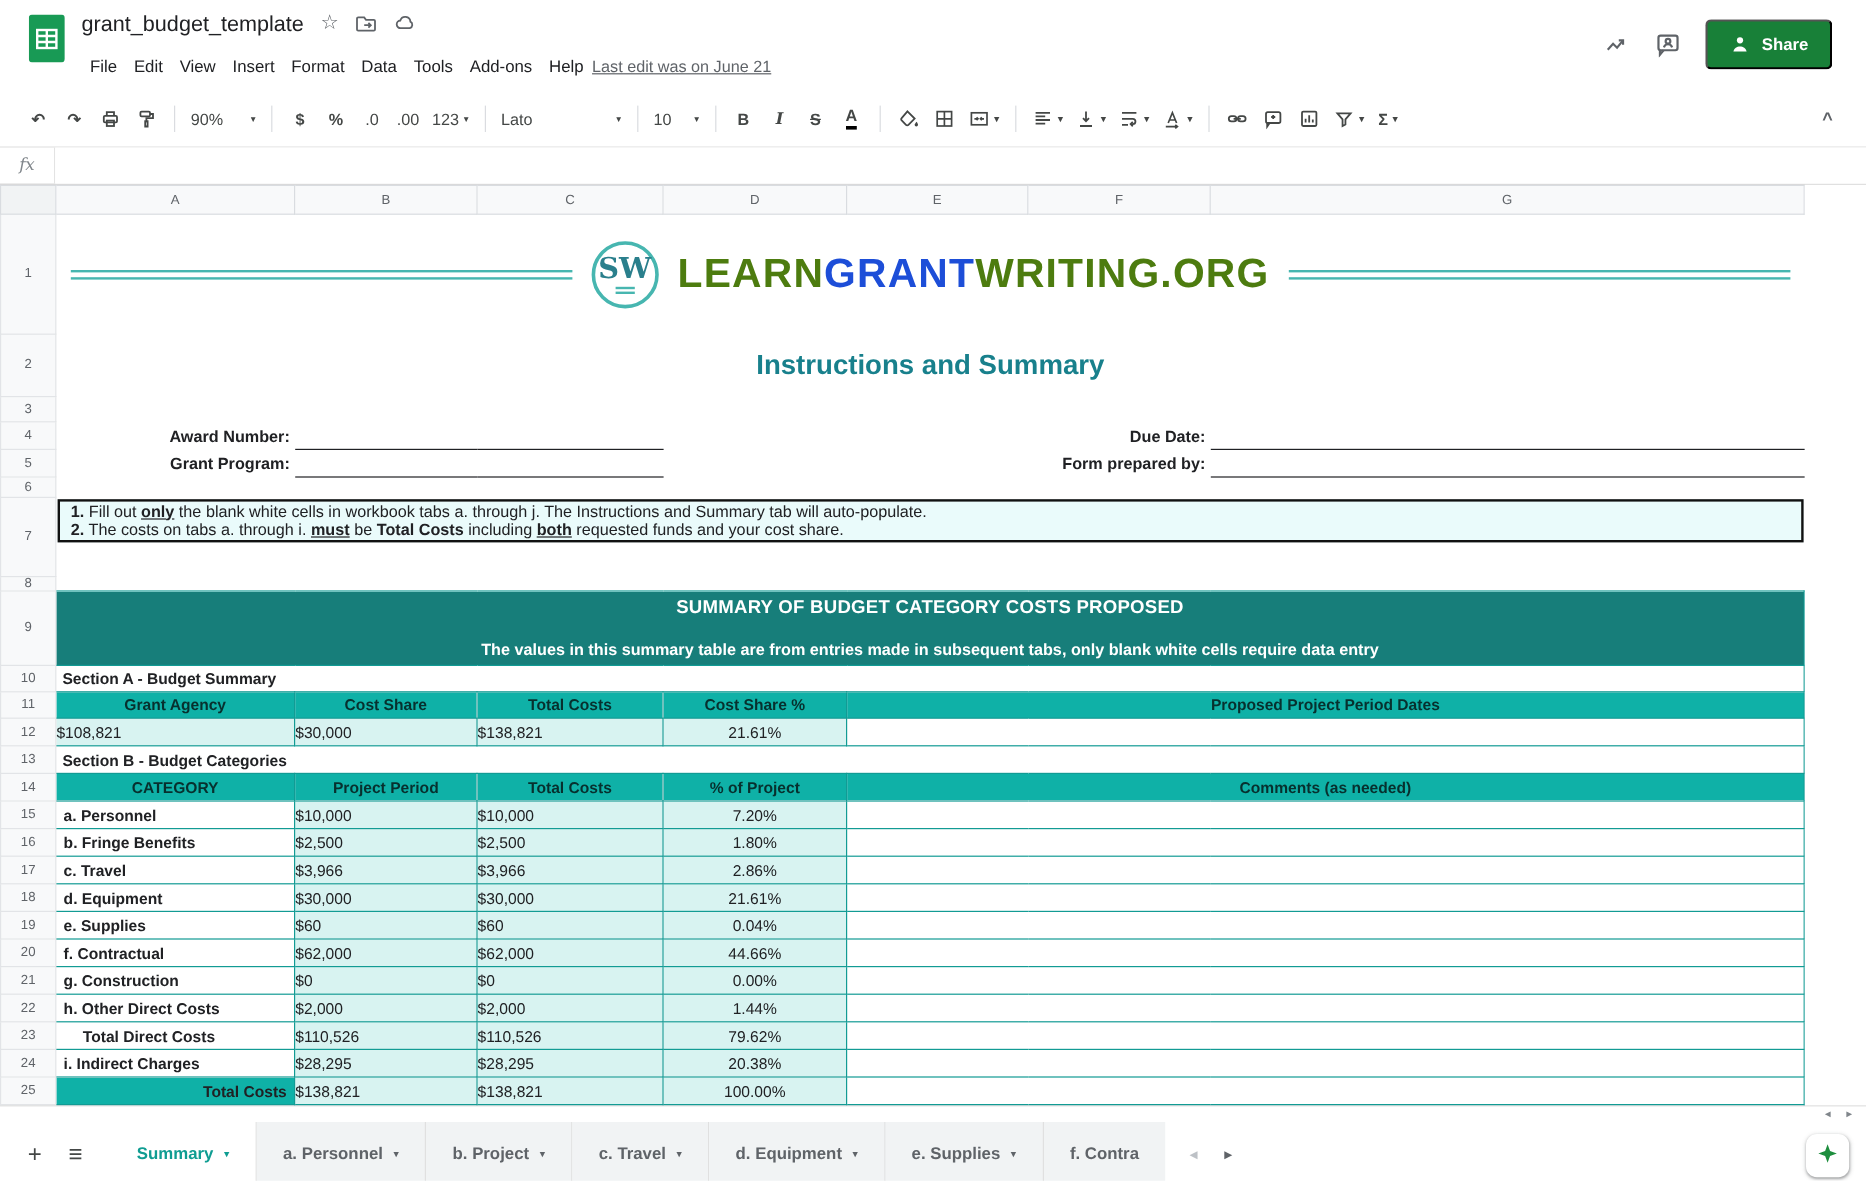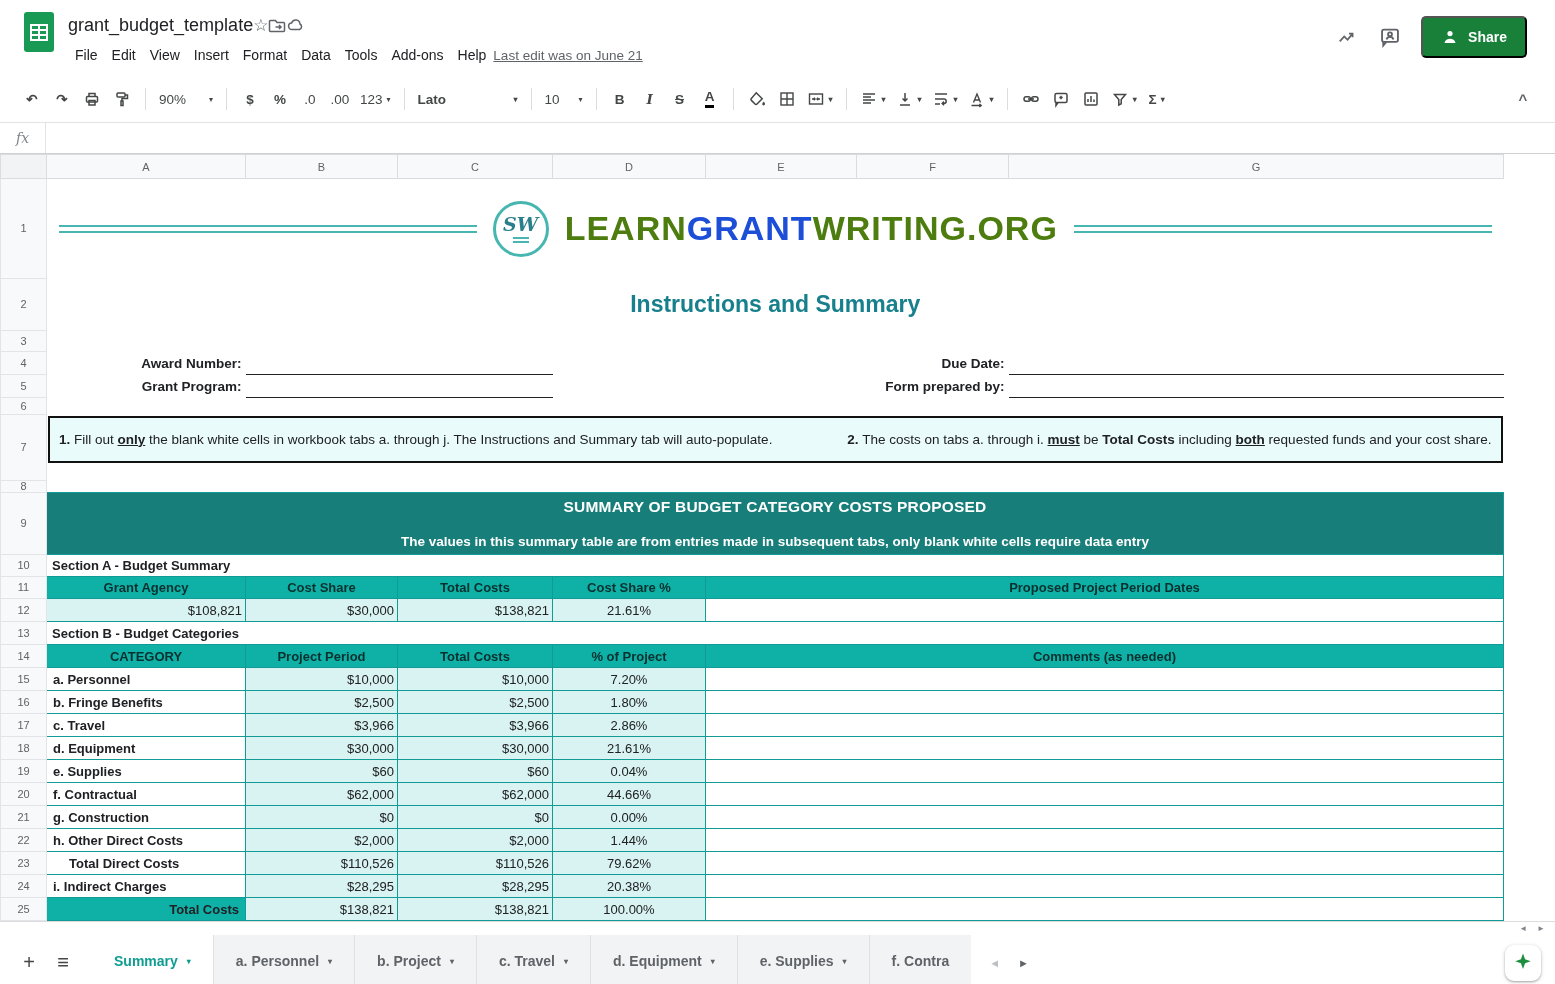--- a/index.html
+++ b/index.html
@@ -4,37 +4,37 @@
 <style>
   *{box-sizing:border-box;margin:0;padding:0}
   html,body{width:1555px;height:984px;overflow:hidden}
   body{font-family:"Liberation Sans",sans-serif;color:#202124;background:#fff;font-size:13px}
   svg{display:block}
 
   
   .topbar{height:76px;display:flex;align-items:flex-start;padding:10px 14px 0 14px}
   .sheets-logo{margin:2px 14px 0 10px;flex:none}
   .title-block{flex:1;min-width:0}
-  .title-row{display:flex;align-items:center;height:30px}
+  .title-row{display:flex;align-items:flex-start;gap:14px;height:30px}
   .doc-title{font-size:18px;font-weight:500;color:#202124;white-space:nowrap}
   .t-icon{color:#5f6368;font-size:17px;line-height:1}
   .menu-row{display:flex;align-items:center;height:30px;font-size:14px}
   .menu-item{padding:3px 7px;border-radius:4px;color:#202124;white-space:nowrap}
   .last-edit{color:#5f6368;text-decoration:underline;font-size:13.5px;white-space:nowrap}
   .topbar-right{display:flex;align-items:center;gap:19px;padding:6px 14px 0 0;flex:none}
   .share-btn{display:flex;align-items:center;gap:9px;background:#188038;color:#fff;font-weight:700;font-size:14px;padding:10px 18px;border-radius:5px}
 
   
   .toolbar{height:46px;display:flex;align-items:center;padding:0 18px;gap:2px}
   .tb{min-width:28px;height:28px;display:flex;align-items:center;justify-content:center;border-radius:4px;color:#444746;font-size:13.5px;font-weight:700;padding:0 4px}
   .tb.plain{font-weight:400}
   .sep{width:1px;height:22px;background:#dadce0;margin:0 7px;flex:none}
   .caret{font-size:8px;color:#444746;margin-left:4px}
   .zoom-sel{width:62px;justify-content:space-between}
-  .font-sel{width:108px;justify-content:space-between;font-weight:700}
+  .font-sel{width:108px;justify-content:space-between;font-weight:400}
   .size-sel{width:46px;justify-content:space-between;font-weight:400}
   .strike{text-decoration:line-through}
   .tcolor{border-bottom:3px solid #000;padding-bottom:0;line-height:1.1}
   .tb-spacer{flex:1}
   .collapse{color:#5f6368;font-size:15px;font-weight:700}
 
   
   .fxbar{height:32px;display:flex;align-items:center;border-top:1px solid #e3e3e3;border-bottom:1px solid #d0d0d0}
   .fx{width:46px;text-align:center;font-style:italic;color:#80868b;font-size:14px;font-family:"DejaVu Serif",serif;border-right:1px solid #e3e3e3;height:100%;display:flex;align-items:center;justify-content:center}
   .fx-input{flex:1;border:none;outline:none;height:100%;font-size:13px;padding:0 8px;font-family:"Liberation Sans",sans-serif}
@@ -47,45 +47,45 @@
   thead th{height:24px;background:#f8f9fa;border:1px solid #d9dce0;font-size:11px;font-weight:400;color:#5f6368;text-align:center}
   th.corner{background:#f1f3f4}
   tbody th.rn{background:#f8f9fa;border:1px solid #e2e4e7;font-size:11px;font-weight:400;color:#5f6368;text-align:center;line-height:1}
   td{font-size:13px;background:#fff}
 
   
   .logo-cell{vertical-align:middle}
   .logo-row{display:flex;align-items:center;gap:16px;padding:0 12px}
   .rule{flex:1;height:8px;border-top:2px solid #47b6b0;border-bottom:2px solid #47b6b0}
   .badge{flex:none;width:56px;height:56px;border:3px solid #47b6b0;border-radius:50%;display:flex;flex-direction:column;align-items:center;justify-content:center}
-  .sw{font-family:"DejaVu Serif",serif;font-style:italic;font-weight:700;font-size:19px;color:#2a7f8c;line-height:1}
+  .sw{font-family:"DejaVu Serif",serif;font-weight:700;font-size:24px;color:#2a7f8c;line-height:1}
   .badge-lines{width:16px;height:6px;border-top:2px solid #47b6b0;border-bottom:2px solid #47b6b0;margin-top:3px}
   .wordmark{font-size:34px;font-weight:700;letter-spacing:1px;white-space:nowrap;flex:none}
   .wm-dk{color:#4d7c0f}
   .wm-tl{color:#1d4ed8}
 
   .title-cell{color:#18808c;font-weight:700;font-size:23px;text-align:center}
 
   .lbl{font-weight:700;text-align:right;padding-right:4px;font-size:13.5px}
   .ufld{border-bottom:1px solid #202124}
 
   .instr-cell{vertical-align:top;padding:1px 1px}
-  .instr-box{border:2px solid #111;background:#eafbfb;height:100%;padding:14px 9px;font-size:13.5px;display:flex;flex-direction:row;justify-content:space-between}
+  .instr-box{border:2px solid #111;background:#eafbfb;height:100%;padding:1px 9px;font-size:13.5px;display:flex;flex-direction:column;justify-content:center}
   .b{font-weight:700}
   .u{text-decoration:underline}
 
   .banner-cell{background:#177e7a;color:#fff;text-align:center}
   .banner-l1{font-size:15.5px;font-weight:700;letter-spacing:.2px}
   .banner-l2{font-size:13.5px;font-weight:700;margin-top:18px}
 
   .tt{border:1px solid #129b94}
   .section-cell{font-weight:700;padding-left:5px;font-size:13px}
   .hteal{background:#0fb1a7;color:#07302e;font-weight:700;text-align:center;font-size:13px}
   .cyan{background:#d8f3f1}
-  .num{text-align:right;padding-right:3px}
+  .num{padding-right:3px}
   .pct{text-align:center}
   .catcell{font-weight:700;padding-left:6px;text-align:left}
   .indent{padding-left:22px}
   .total-label{background:#0fb1a7;font-weight:700;text-align:right;padding-right:6px}
 
   
   .scroll-strip{height:14px;border-top:1px solid #dcdcdc;display:flex;justify-content:flex-end;align-items:center;gap:10px;padding-right:10px;color:#80868b;font-size:8px}
   .tabbar{height:55px;display:flex;align-items:stretch;background:#fff}
   .tab-actions{display:flex;align-items:center;gap:8px;padding:0 16px}
   .tb-ico{font-size:20px;color:#444746;width:26px;text-align:center}

